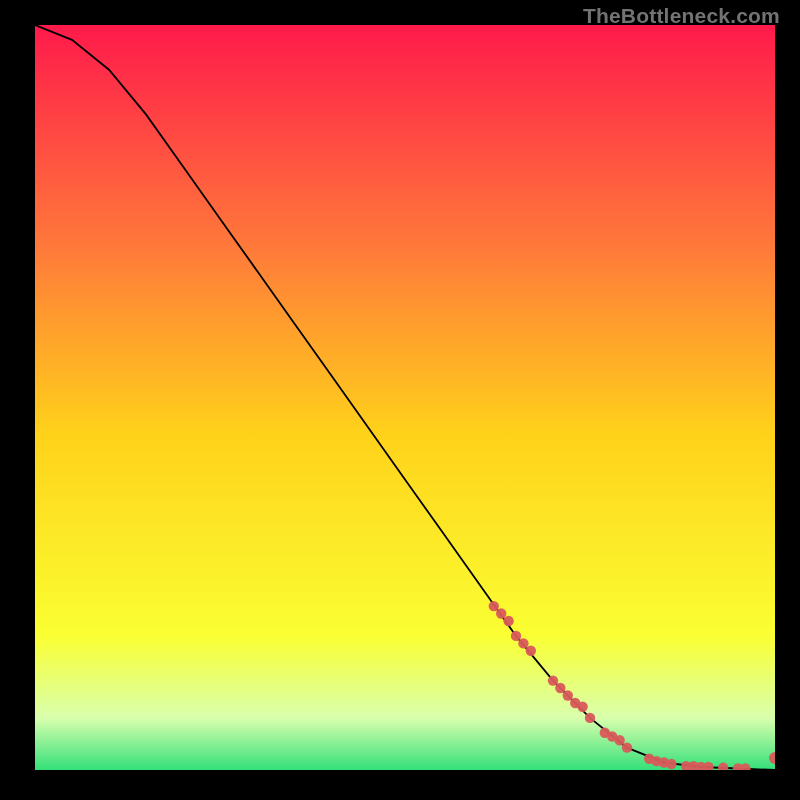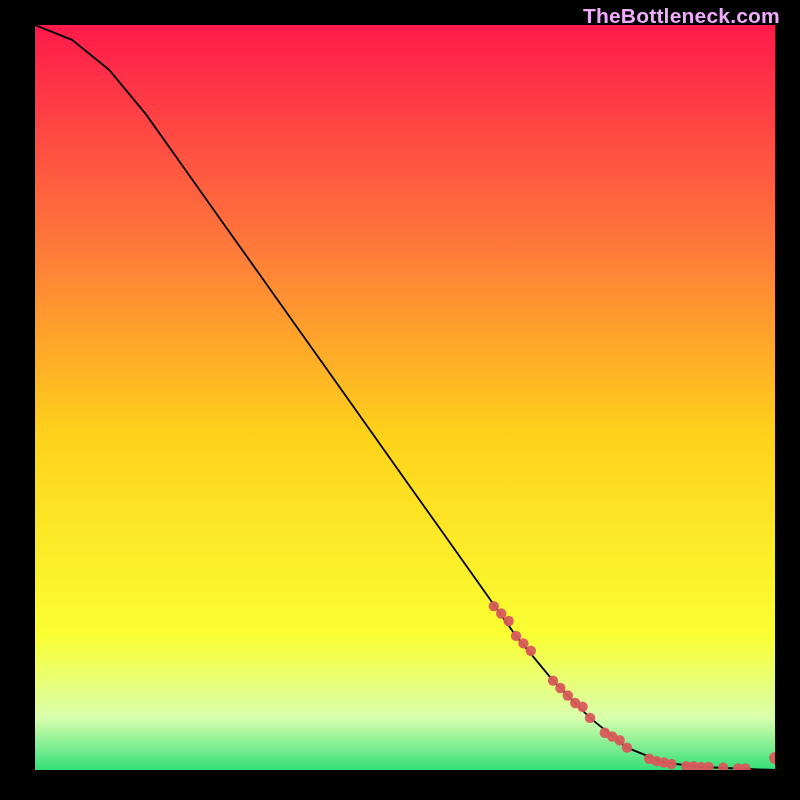--- a/index.html
+++ b/index.html
@@ -28,21 +28,21 @@
     display: block;
     width: 100%;
     height: 100%;
   }
   .watermark {
     position: absolute;
     top: 4px;
     right: 20px;
     font-size: 21px;
     font-weight: 600;
-    color: #f0abfc;
+    color: #737373;
     letter-spacing: 0.2px;
     font-family: Arial, sans-serif;
   }
 </style>
 </head>
 <body>
 
 <div class="stage">
   <div class="watermark">TheBottleneck.com</div>
 

